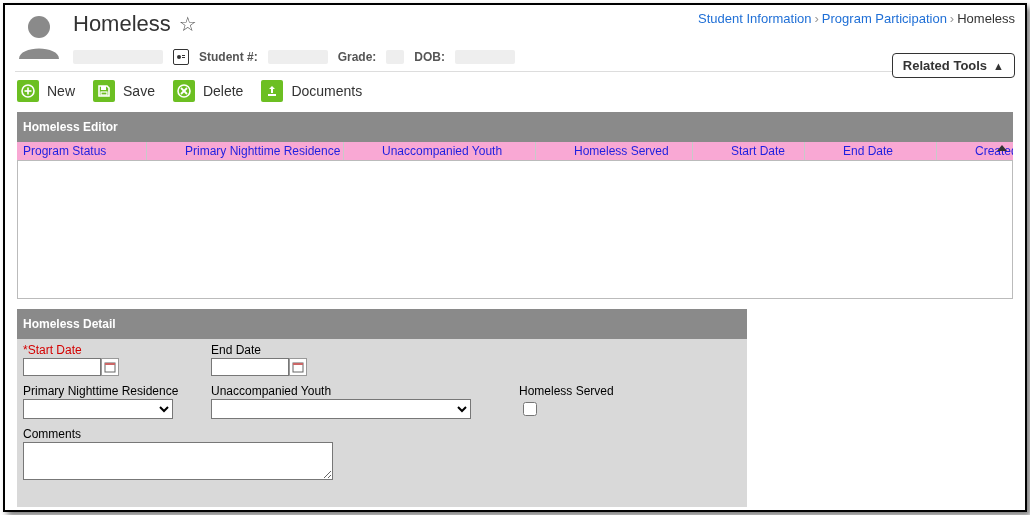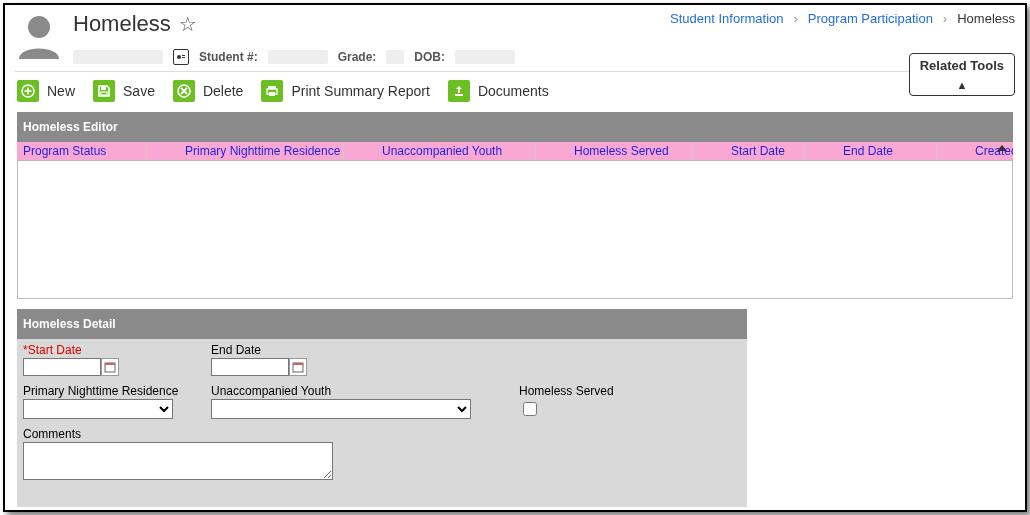--- a/index.html
+++ b/index.html
@@ -35,31 +35,31 @@
   .r-num  { width:60px; }
   .r-grade{ width:18px;}
   .r-dob  { width:60px;}
   .id-icon {
     display:inline-flex; width:16px; height:16px; border:1.5px solid #333; border-radius:2px;
     align-items:center; justify-content:center; font-size:10px; color:#333;
   }
 
   .breadcrumb {
     position:absolute; top:6px; right:10px; font-size:13px;
-    display:flex; align-items:flex-end; gap:10px;
+    display:flex; align-items:flex-end; gap:3px;
   }
   .breadcrumb a { color:#1f6fd6; text-decoration:none; cursor:pointer;}
   .breadcrumb .sep { color:#999; }
   .breadcrumb .cur { color:#333; }
 
   .related-tools {
     position:absolute; top:48px; right:10px;
     border:1px solid #333; border-radius:4px;
     background:#fff; padding:4px 10px; font-size:13px;
-    display:flex; align-items:center; gap:6px; cursor:pointer; font-weight:bold;flex-direction:column;
+    display:flex; align-items:center; gap:6px; cursor:pointer; font-weight:bold;
   }
   .chev-up { font-size:11px; }
 
   .divider { border-top:1px solid #ddd; margin:6px 10px 0 10px;}
 
   
   .toolbar { display:flex; align-items:center; gap:18px; padding:8px 6px 10px 12px;}
   .tbtn { display:flex; align-items:center; gap:8px; cursor:pointer; color:#333;}
   .ticon {
     width:22px; height:22px; background:#6cbf22; border-radius:2px;
@@ -200,30 +200,20 @@
             <circle cx="7" cy="7" r="6" fill="none" stroke="#fff" stroke-width="1.6"></circle>
             <line x1="4" y1="4" x2="10" y2="10" stroke="#fff" stroke-width="1.8"></line>
             <line x1="10" y1="4" x2="4" y2="10" stroke="#fff" stroke-width="1.8"></line>
           </svg>
       </span>
       <span class="tlabel">Delete</span>
     </div>
     <div class="tbtn">
       <span class="ticon">
         <svg width="14" height="14" viewBox="0 0 14 14">
-            <rect x="3" y="2" width="8" height="3" fill="#fff"></rect>
-            <rect x="2" y="5" width="10" height="5" fill="none" stroke="#fff" stroke-width="1.4"></rect>
-            <rect x="4" y="8" width="6" height="4" fill="#fff"></rect>
-          </svg>
-      </span>
-      <span class="tlabel">Print Summary Report</span>
-    </div>
-    <div class="tbtn">
-      <span class="ticon">
-        <svg width="14" height="14" viewBox="0 0 14 14">
             <path d="M7 2l3 3H8v4H6V5H4z" fill="#fff"></path>
             <rect x="3" y="10" width="8" height="2" fill="#fff"></rect>
           </svg>
       </span>
       <span class="tlabel">Documents</span>
     </div>
   </div>
 
   <div class="panel">
     <div class="panel-title">Homeless Editor</div>

